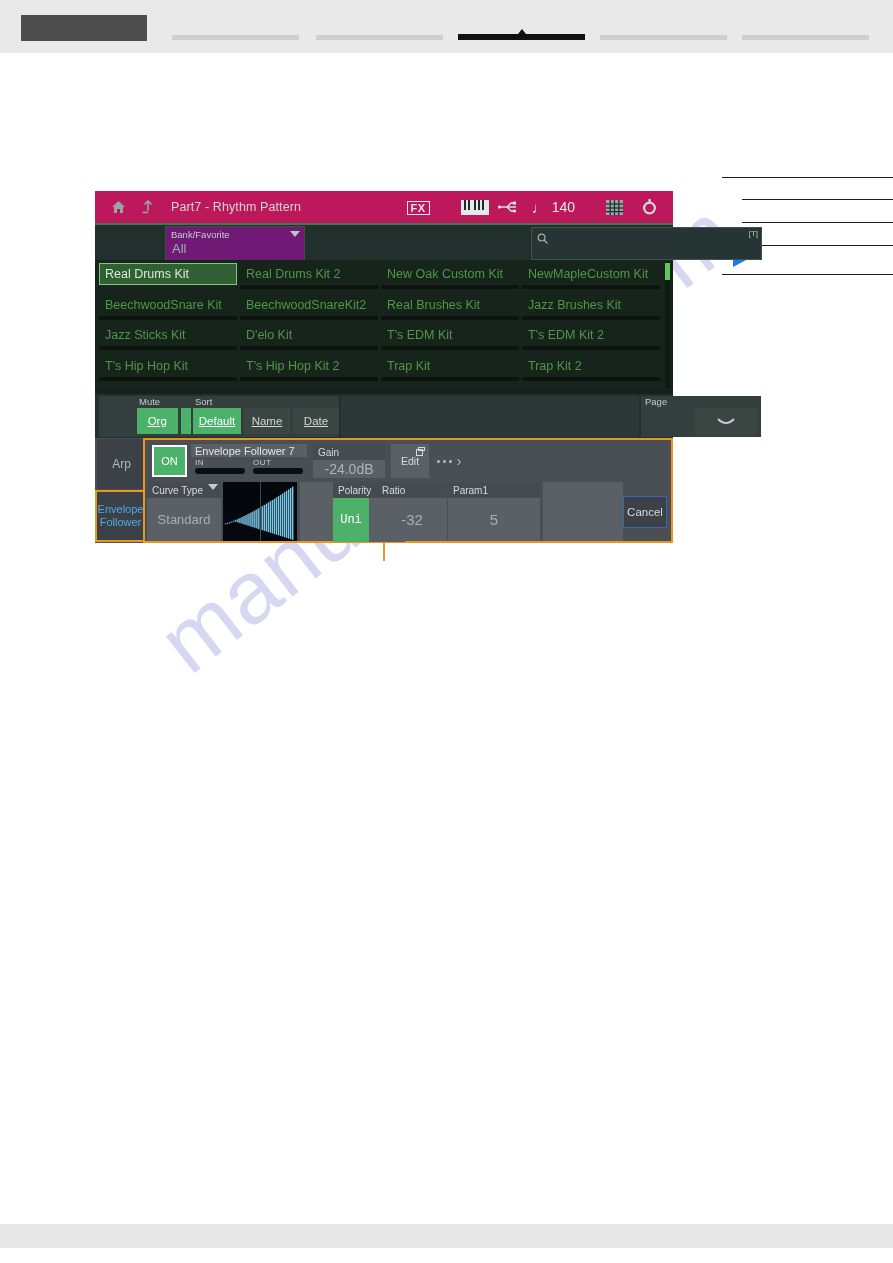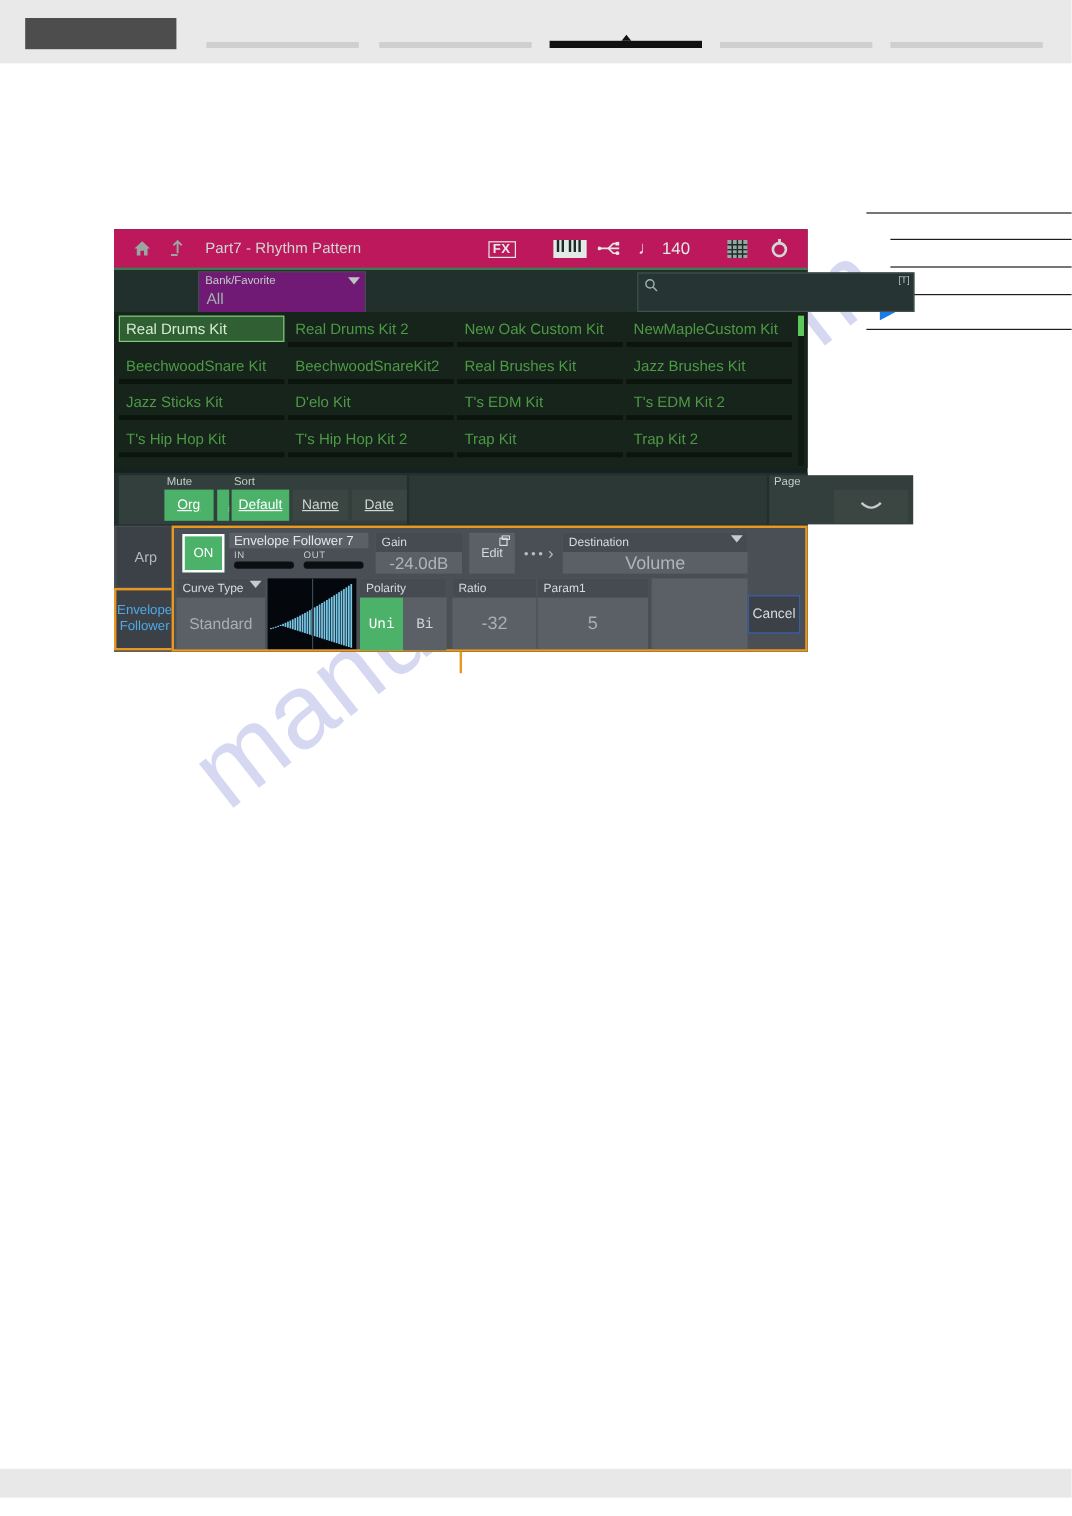--- a/index.html
+++ b/index.html
@@ -515,21 +515,21 @@
   }
   .graph-mid {
     position: absolute;
     left: 37px; top: 0;
     width: 1px; height: 59px;
     background: #3a4a52;
   }
   .polarity-box {
     position: absolute;
     left: 155px; top: 42px;
-    width: 72px; height: 59px;
+    width: 72px; height: 59px; padding-left: 33px;
   }
   .pol-row { display: flex; font-family: Liberation Mono, monospace; }
   .pol-sw {
     width: 36px; height: 44px;
     display: flex; align-items: center; justify-content: center;
     font-size: 12px;
     background: #5a6066;
     color: #d0d5da;
   }
   .pol-sw.on { background: #4cb26a; color: #ffffff; }
@@ -795,25 +795,20 @@
           </span>
         </div>
 
         <div class="dots-box">
           <span class="dot"></span>
           <span class="dot"></span>
           <span class="dot"></span>
           <span class="chev-r">›</span>
         </div>
 
-        <div class="dest-box cell">
-          <div class="cell-label">Destination</div>
-          <div class="cell-value" style="line-height:19px;font-size:15px;">Volume</div>
-          <div class="dest-caret"></div>
-        </div>
 
         <div class="curve-box cell">
           <div class="cell-label">Curve Type</div>
           <div class="curve-val">Standard</div>
           <div class="curve-caret"></div>
         </div>
 
         <div class="graph-box">
           <svg width="74" height="59" viewBox="0 0 74 59" id="env-graph">
               <rect x="2.00" y="41.30" width="1.45" height="1.00" fill="#79c8e8"></rect>

